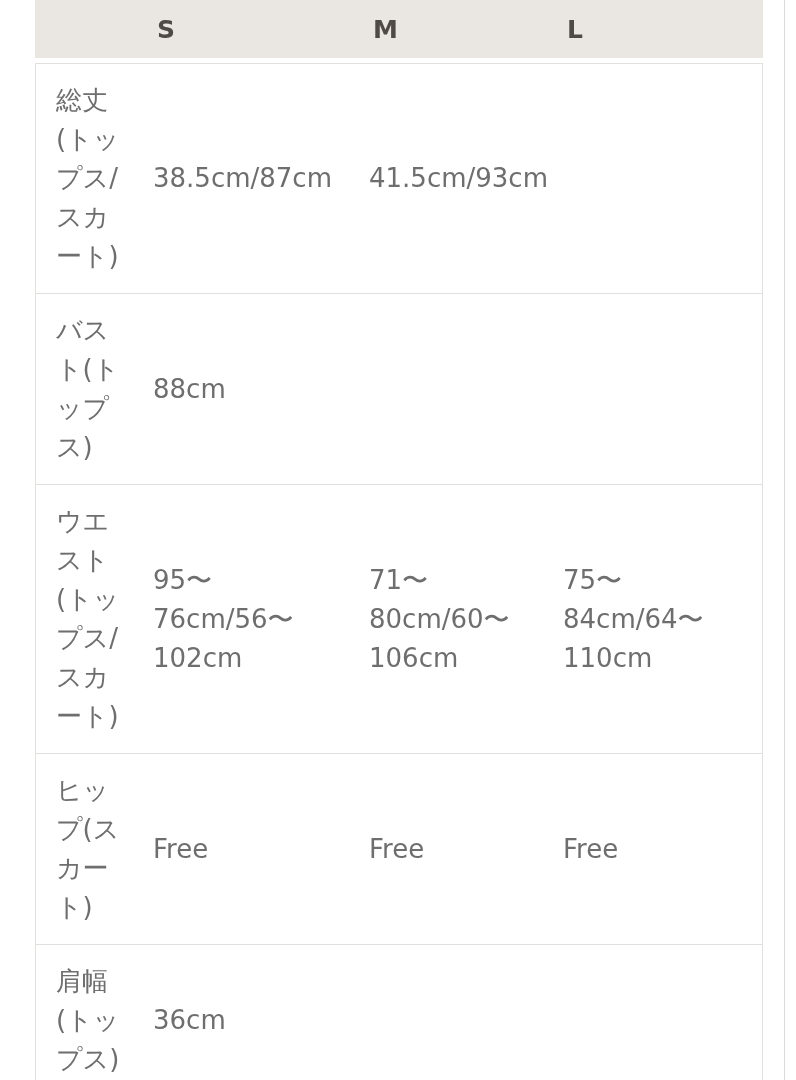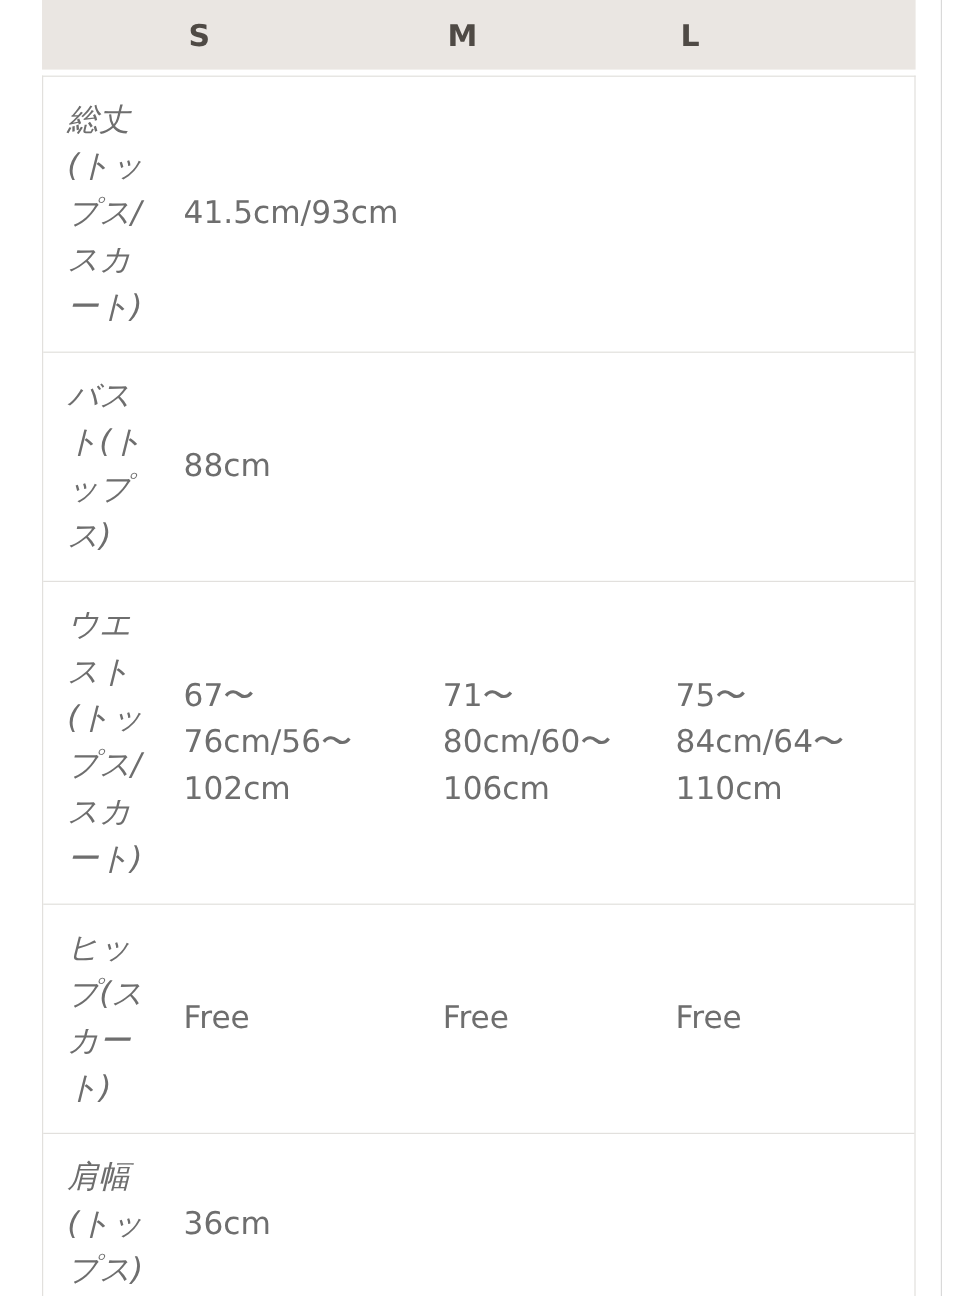--- a/index.html
+++ b/index.html
@@ -58,21 +58,20 @@
     border-top: 1px solid var(--border);
   }
   .td {
     font-size: 26px;
     line-height: 39px;
     color: var(--body-text);
     white-space: pre-line;
   }
   .td.label {
     padding-left: 20px;
-    font-style: italic;
   }
   .page-edge {
     position: absolute;
     top: 0;
     bottom: 0;
     left: 784px;
     width: 1px;
     background: var(--page-edge-line);
   }
 </style>
@@ -91,39 +90,40 @@
     </div>
 
     <div class="tbody">
 
       <div class="grid-row tr">
         <div class="td label">総丈
 (トッ
 プス/
 スカ
 ート)</div>
+        <div class="td">38.5cm/87cm</div>
         <div class="td">41.5cm/93cm</div>
       </div>
 
       <div class="grid-row tr">
         <div class="td label">バス
 ト(ト
 ップ
 ス)</div>
         <div class="td">88cm</div>
       </div>
 
       <div class="grid-row tr">
         <div class="td label">ウエ
 スト
 (トッ
 プス/
 スカ
 ート)</div>
-        <div class="td">67〜
+        <div class="td">95〜
 76cm/56〜
 102cm</div>
         <div class="td">71〜
 80cm/60〜
 106cm</div>
         <div class="td">75〜
 84cm/64〜
 110cm</div>
       </div>
 

